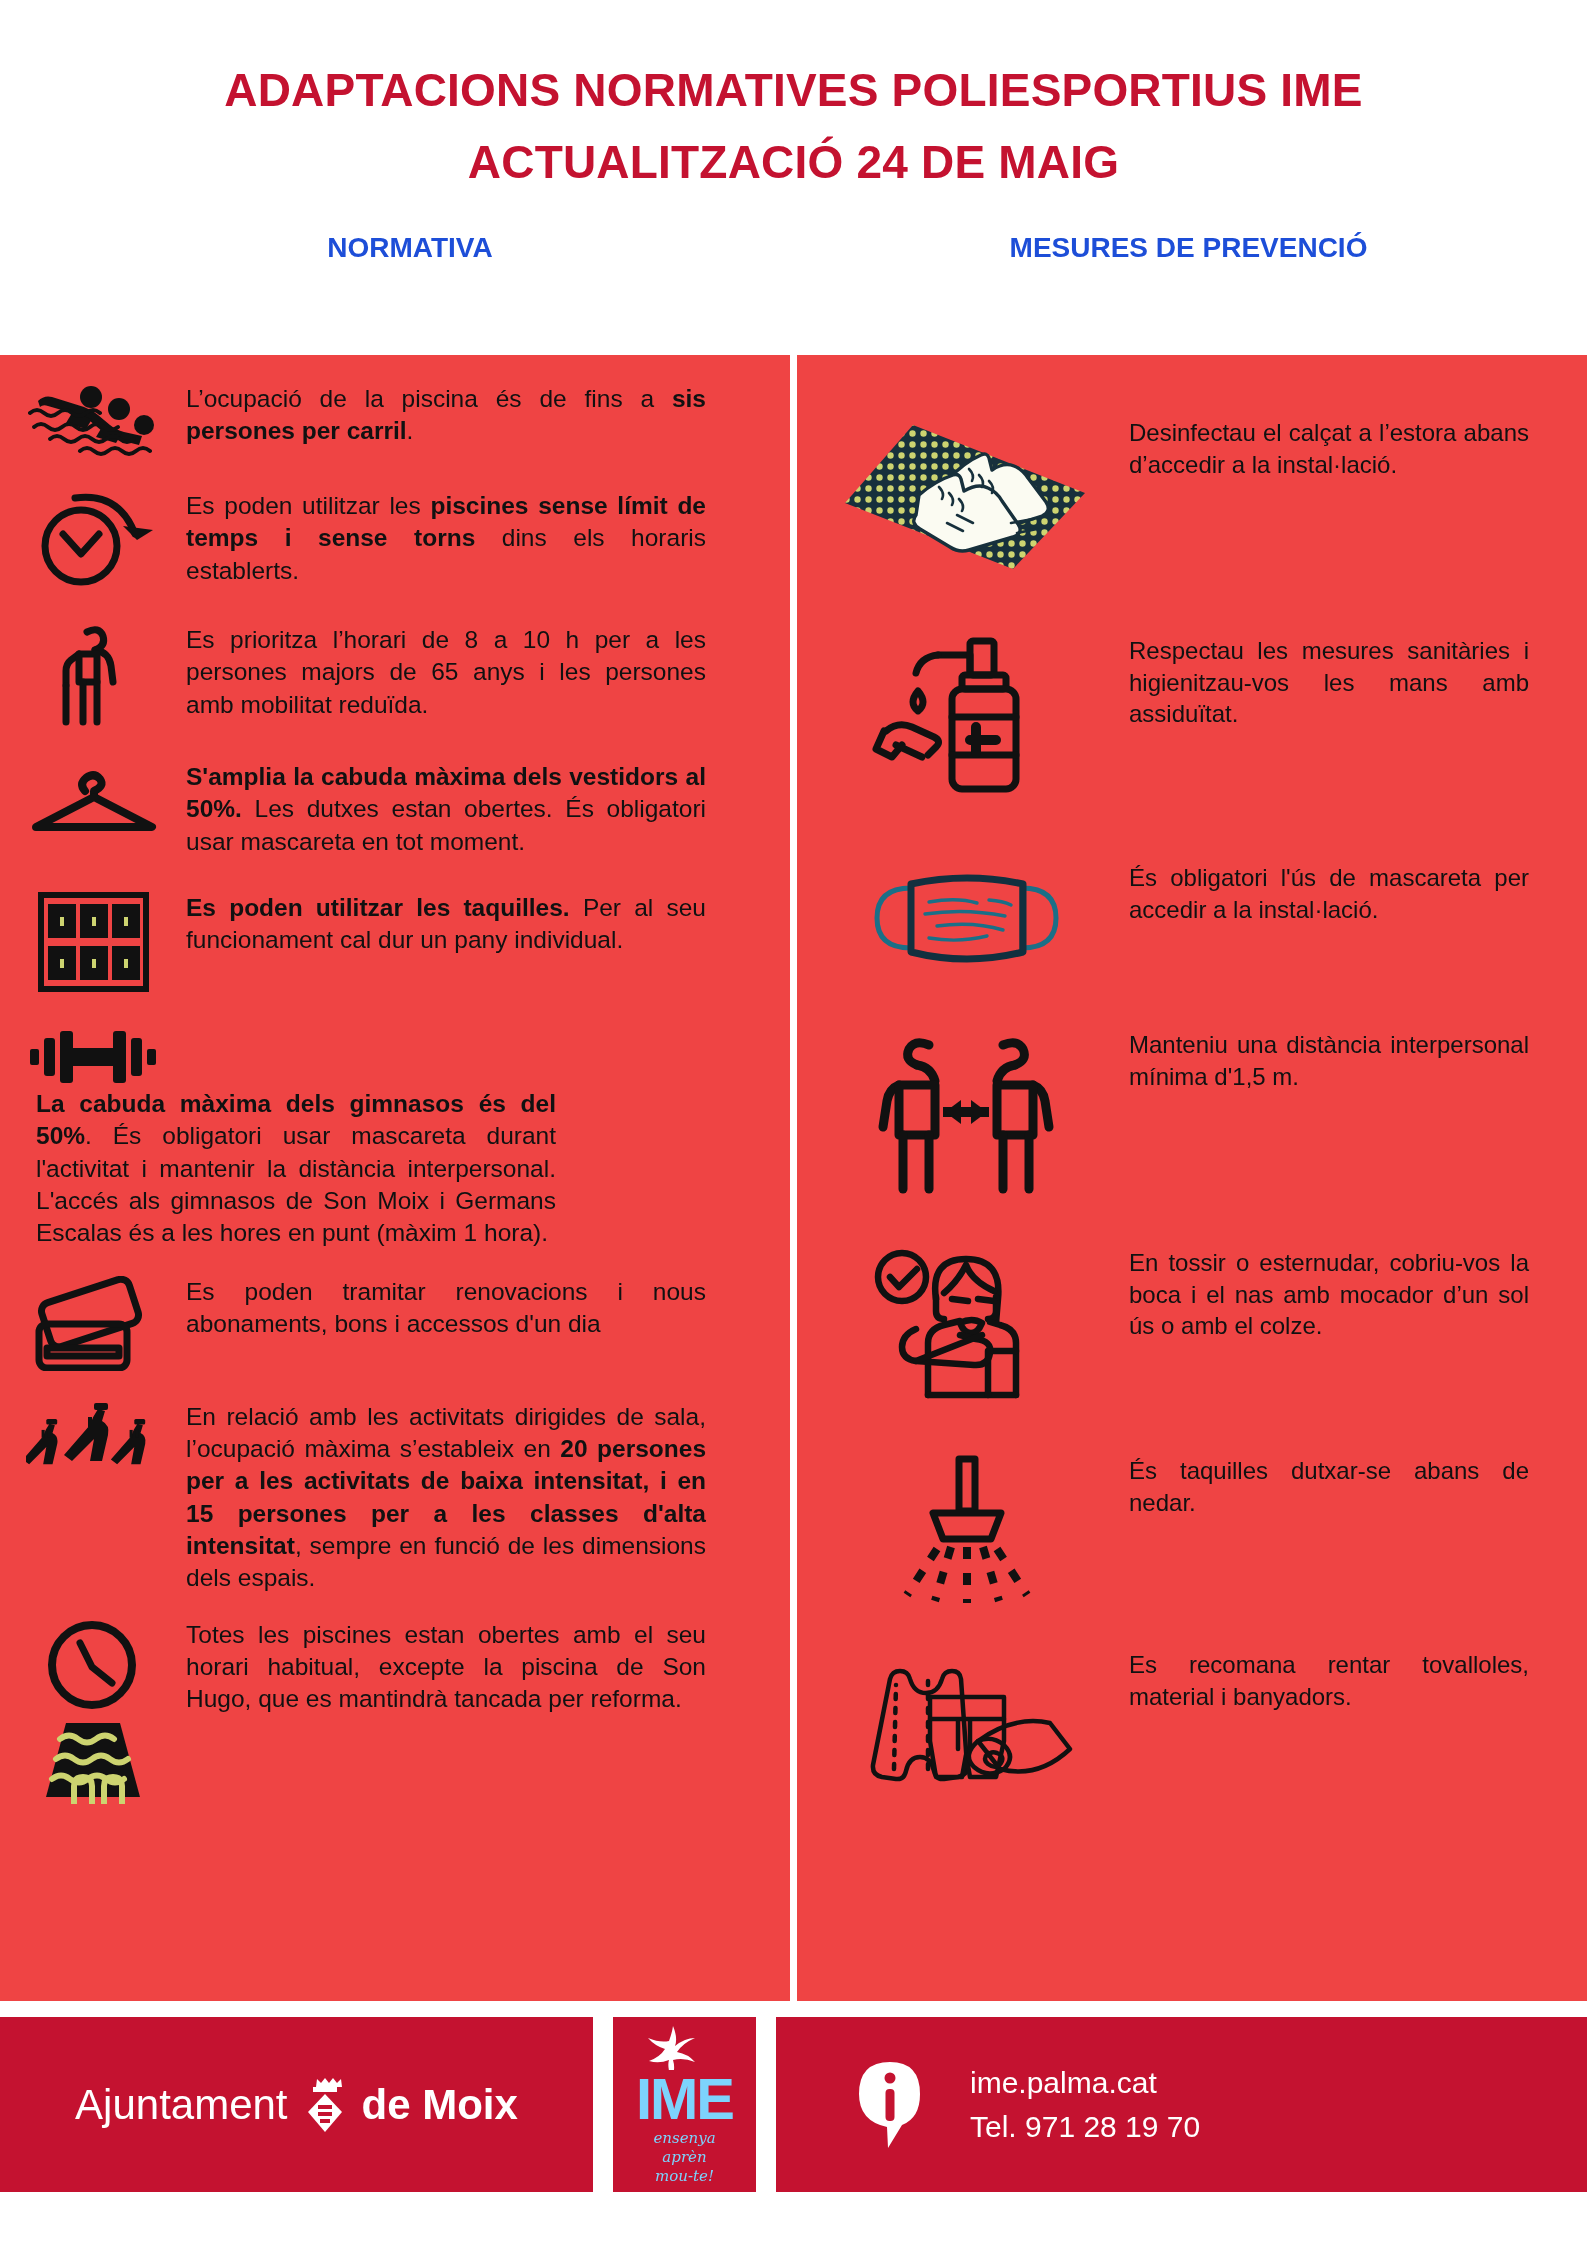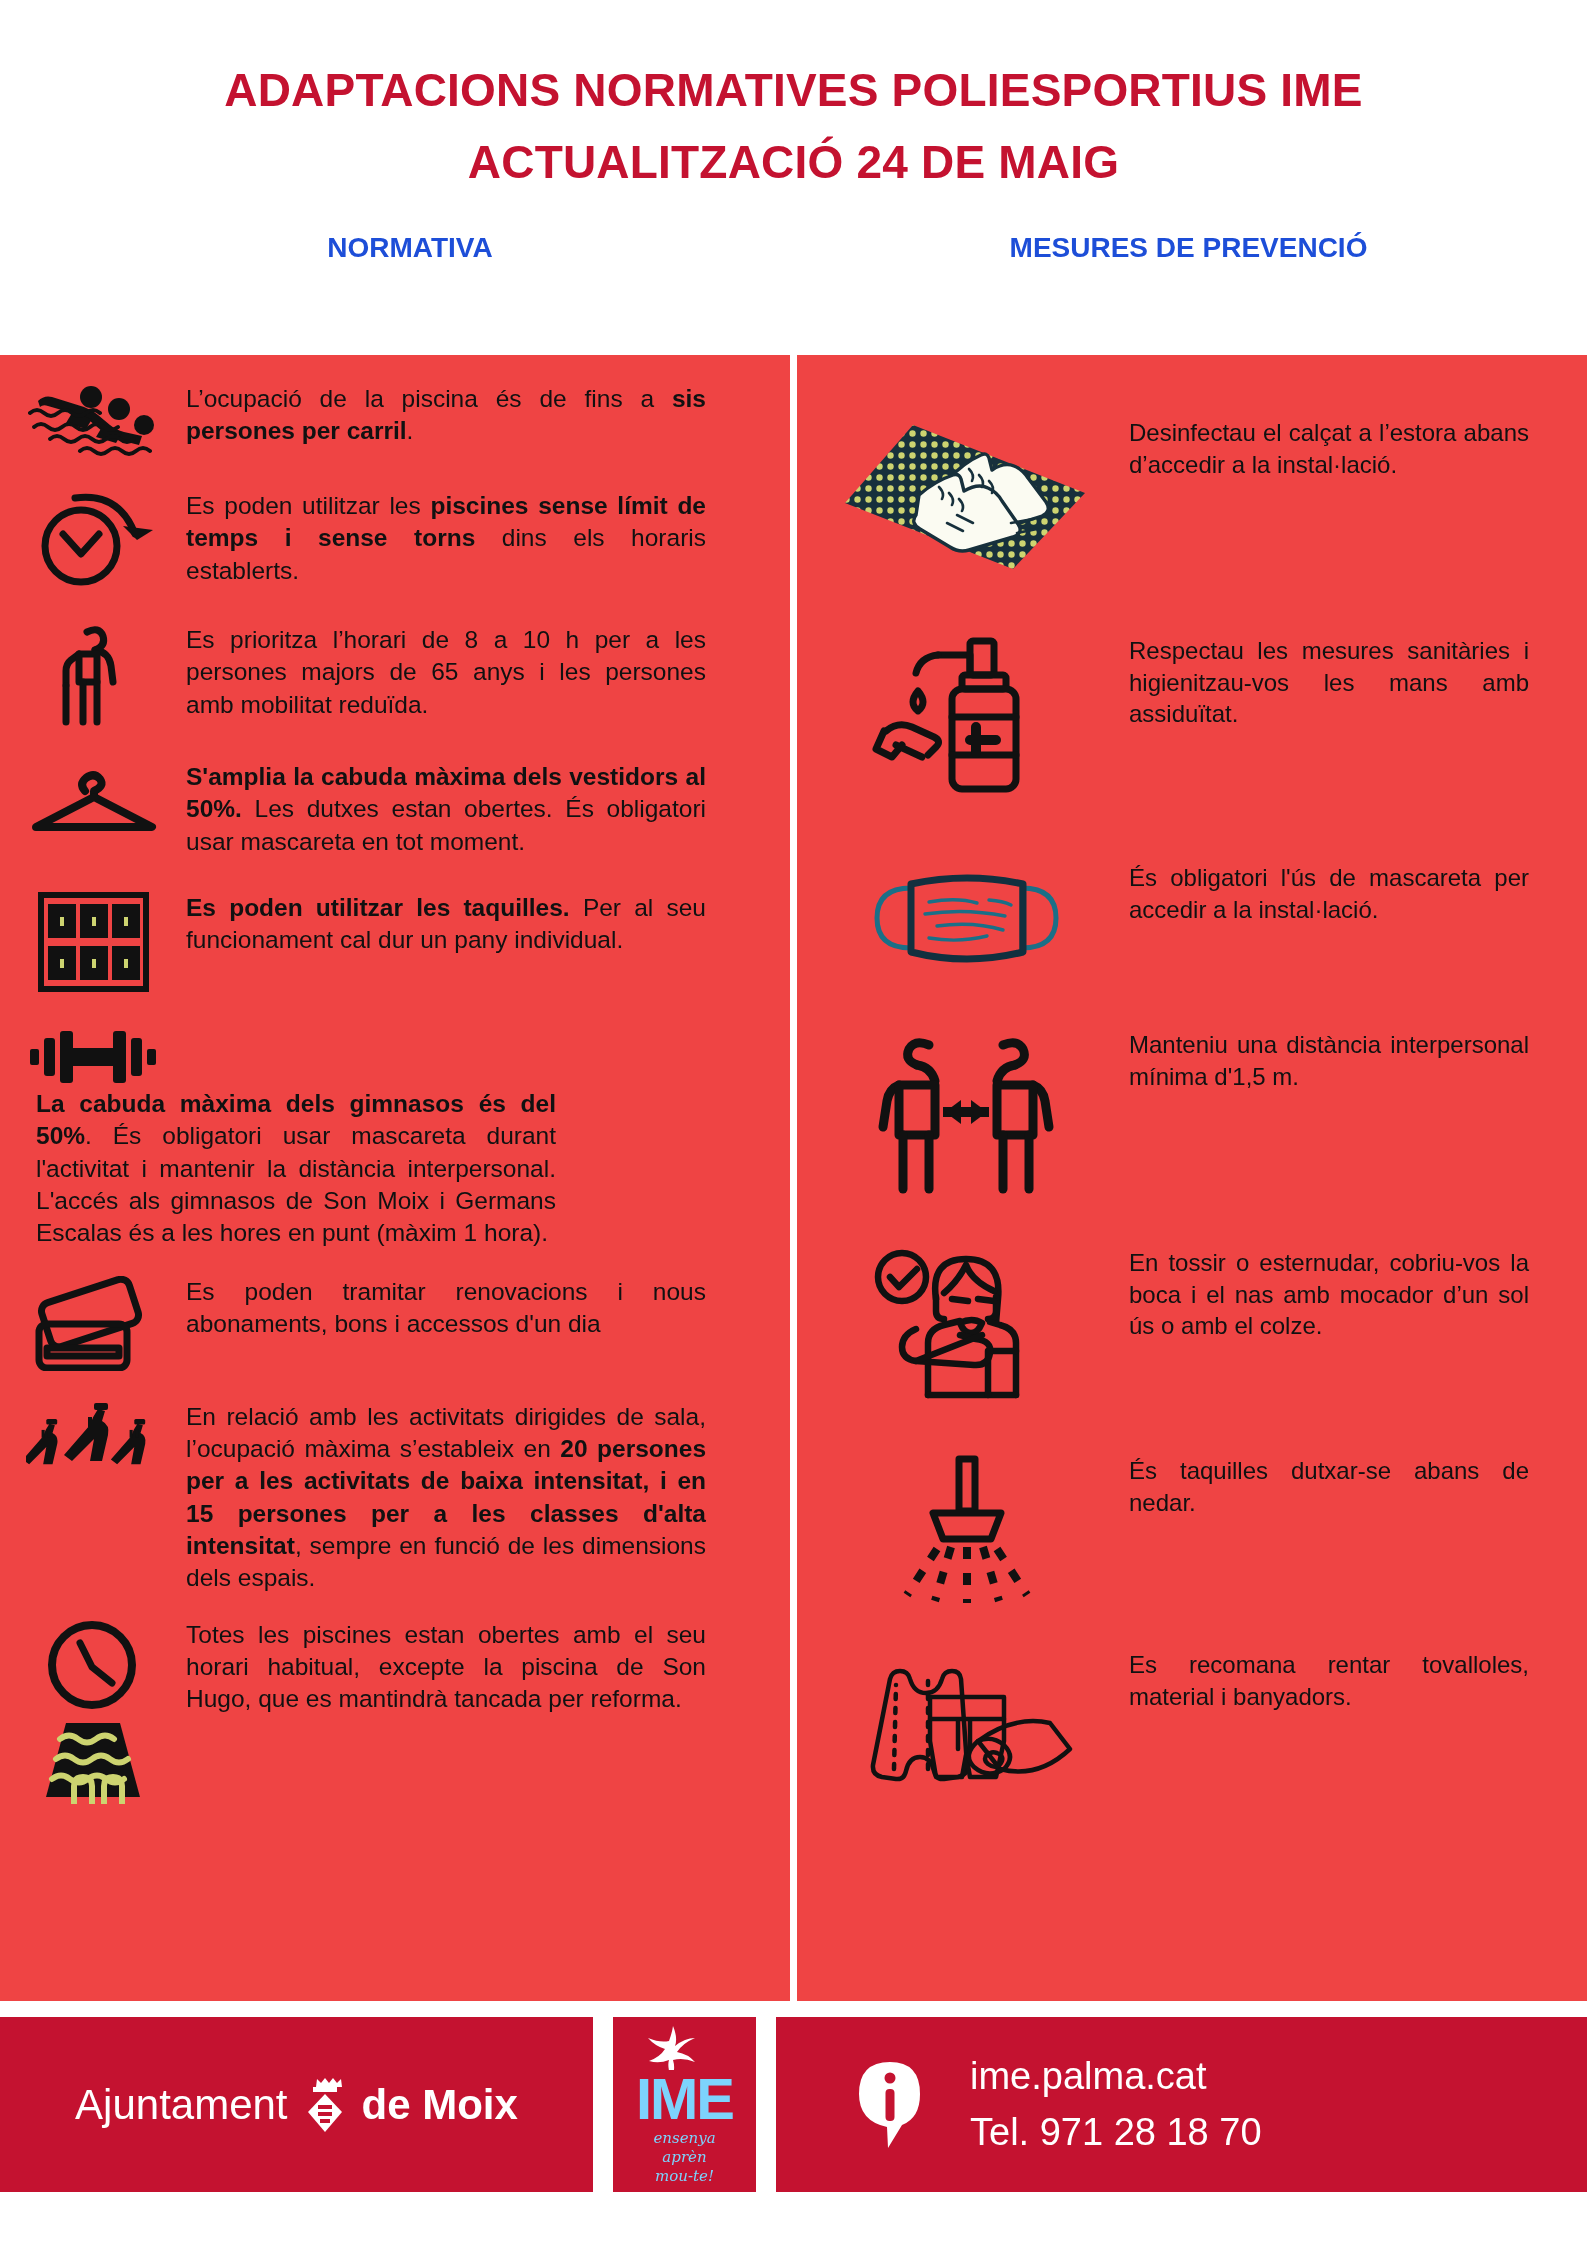--- a/index.html
+++ b/index.html
@@ -77,21 +77,21 @@
     color:#fff;font-size:42px;display:flex;align-items:center;gap:14px;
     white-space:nowrap;
   }
   .ajunt-txt .thin{font-weight:normal;}
   .ajunt-txt .bold{font-weight:bold;}
   .ime-logo{color:#7dd3fc;text-align:center;line-height:1;}
   .ime-logo .word{font-size:58px;font-weight:bold;letter-spacing:-2px;}
   .ime-logo .tag{font-family:"DejaVu Serif",serif;font-style:italic;font-size:15px;line-height:1.15;margin-top:2px;}
   .info-wrap{display:flex;align-items:center;gap:42px;padding-left:80px;}
   .info-lines{color:#fff;}
-  .info-lines div{font-size:38px;line-height:1.45;}
+  .info-lines div{font-size:30px;line-height:1.45;}
 </style>
 </head>
 <body>
 
 <div class="poster">
 
   <div class="header">
     <div class="title-line l1">ADAPTACIONS NORMATIVES POLIESPORTIUS IME</div>
     <div class="title-line l2">ACTUALITZACIÓ 24 DE MAIG</div>
     <div class="col-heads">
@@ -481,19 +481,19 @@
           <svg width="72" height="90" viewBox="0 0 72 90">
             <path d="M34 2 q30 0 30 32 q0 24-18 31 l-14 23 l-1-21 q-28-6-28-33 q0-32 31-32z" fill="#fff"></path>
             <g fill="#c41230">
               <circle cx="34" cy="18" r="5.5"></circle>
               <rect x="29.5" y="29" width="9" height="32" rx="4"></rect>
             </g>
           </svg>
         </span>
         <div class="info-lines">
           <div>ime.palma.cat</div>
-          <div>Tel. 971 28 18 70</div>
+          <div>Tel. 971 28 19 70</div>
         </div>
       </div>
     </div>
 
   </div>
 </div>
 
 </body></html>

